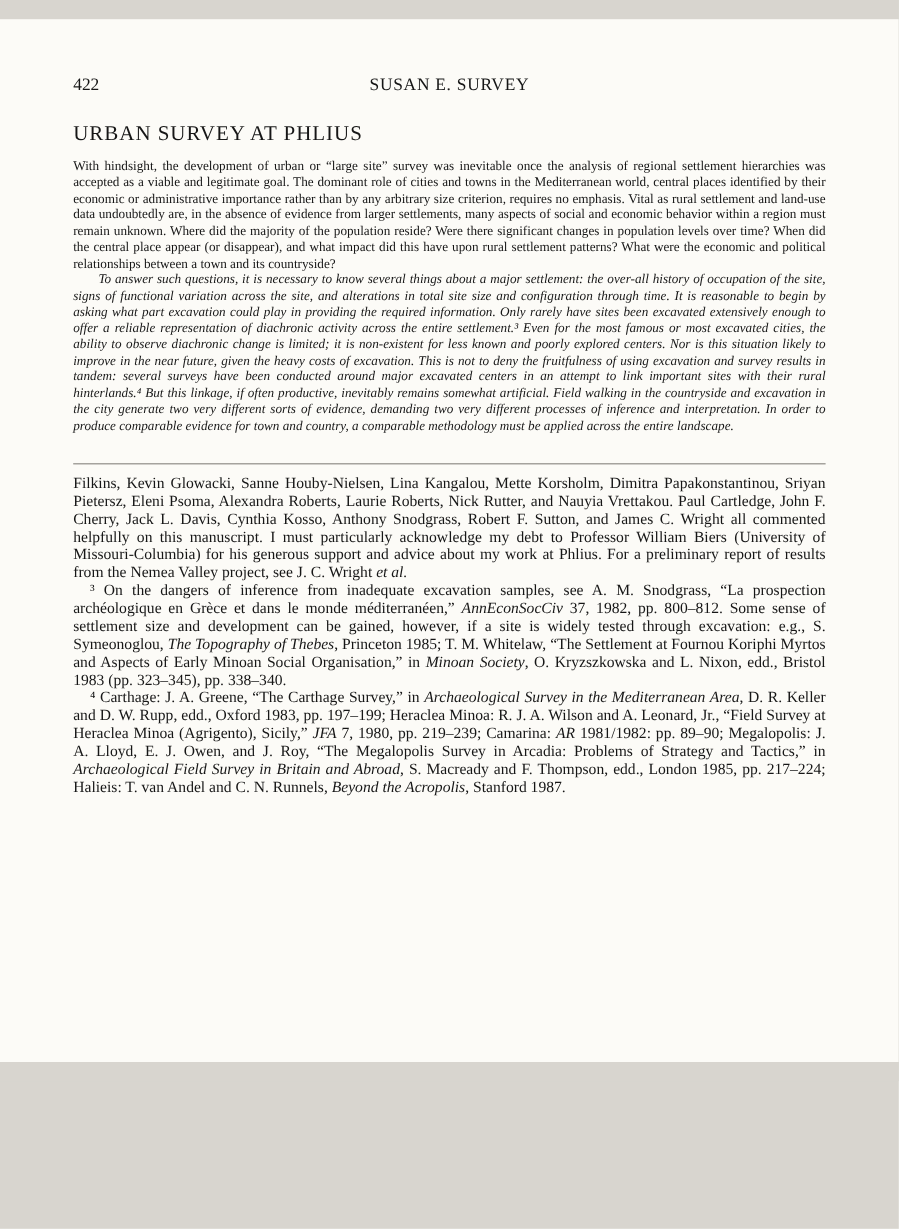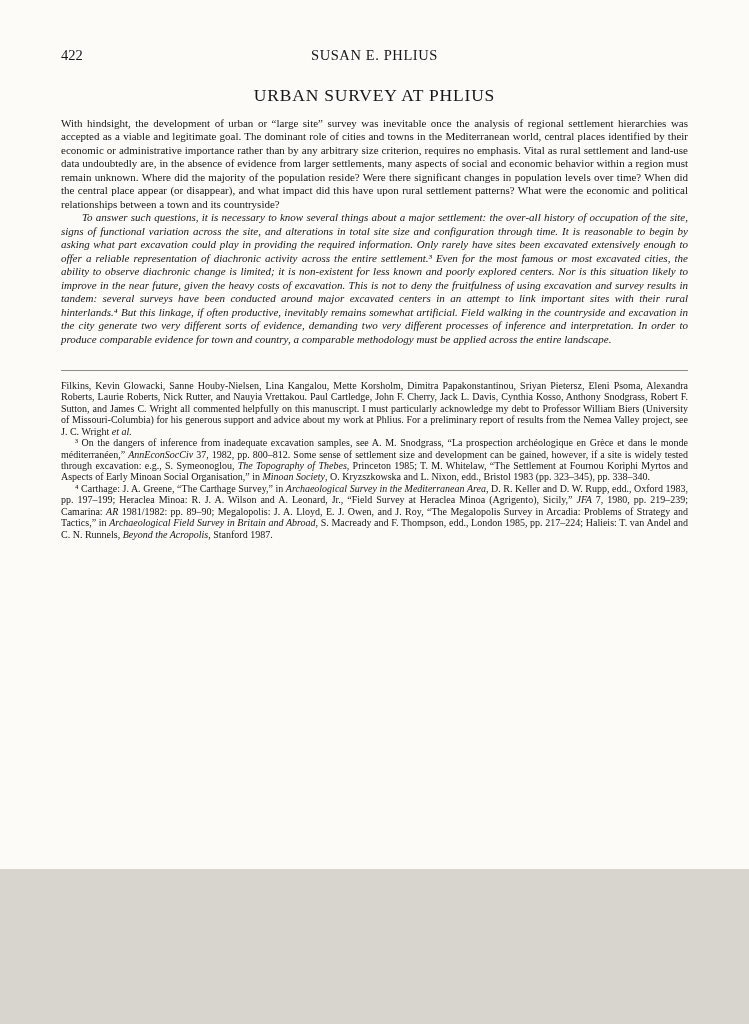--- a/index.html
+++ b/index.html
@@ -4,21 +4,21 @@
 <style>
   html, body {
     margin: 0;
     padding: 0;
     background: #d8d5cf;
   }
   .page {
     position: relative;
     width: 749px;
     height: 869px;
-    margin: 0 auto;
+    margin: 16px auto;
     box-sizing: border-box;
     background: #fcfbf7;
     color: #161616;
     font-family: "Liberation Serif", serif;
     padding: 47px 61px 0 61px;
     overflow: hidden;
   }
   .running-head {
     position: relative;
     height: 18px;
@@ -30,21 +30,20 @@
     top: 0;
     font-size: 14.5px;
   }
   .head-title {
     display: block;
     text-align: center;
     font-size: 14.5px;
     letter-spacing: 0.6px;
   }
   .title {
-    text-align: center;
     font-size: 17.5px;
     font-weight: normal;
     letter-spacing: 0.8px;
     margin: 0 0 11px 0;
   }
   .body-para {
     font-size: 11px;
     line-height: 1.225;
     text-align: justify;
     margin: 0;
@@ -52,42 +51,42 @@
   .body-para.indent {
     text-indent: 21px;
     font-style: italic;
   }
   .footnote-rule {
     border: none;
     border-top: 1px solid #8f8d88;
     margin: 24px 0 9px 0;
   }
   .footnotes {
-    font-size: 10px;
+    font-size: 13px;
     line-height: 1.145;
   }
   .fn {
     margin: 0;
     text-align: justify;
   }
   .fn-indent {
     text-indent: 14px;
   }
   .italic {
     font-style: italic;
   }
 </style>
 </head>
 <body>
 
 <div class="page">
 
   <header class="running-head">
     <span class="page-num">422</span>
-    <span class="head-title">SUSAN E. PHLIUS</span>
+    <span class="head-title">SUSAN E. SURVEY</span>
   </header>
 
   <h1 class="title">URBAN SURVEY AT PHLIUS</h1>
 
   <p class="body-para">With hindsight, the development of urban or “large site” survey was inevitable once the analysis of regional settlement hierarchies was accepted as a viable and legitimate goal. The dominant role of cities and towns in the Mediterranean world, central places identified by their economic or administrative importance rather than by any arbitrary size criterion, requires no emphasis. Vital as rural settlement and land-use data undoubtedly are, in the absence of evidence from larger settlements, many aspects of social and economic behavior within a region must remain unknown. Where did the majority of the population reside? Were there significant changes in population levels over time? When did the central place appear (or disappear), and what impact did this have upon rural settlement patterns? What were the economic and political relationships between a town and its countryside?</p>
 
   <p class="body-para indent">To answer such questions, it is necessary to know several things about a major settlement: the over-all history of occupation of the site, signs of functional variation across the site, and alterations in total site size and configuration through time. It is reasonable to begin by asking what part excavation could play in providing the required information. Only rarely have sites been excavated extensively enough to offer a reliable representation of diachronic activity across the entire settlement.³ Even for the most famous or most excavated cities, the ability to observe diachronic change is limited; it is non-existent for less known and poorly explored centers. Nor is this situation likely to improve in the near future, given the heavy costs of excavation. This is not to deny the fruitfulness of using excavation and survey results in tandem: several surveys have been conducted around major excavated centers in an attempt to link important sites with their rural hinterlands.⁴ But this linkage, if often productive, inevitably remains somewhat artificial. Field walking in the countryside and excavation in the city generate two very different sorts of evidence, demanding two very different processes of inference and interpretation. In order to produce comparable evidence for town and country, a comparable methodology must be applied across the entire landscape.</p>
 
   <hr class="footnote-rule">
 

